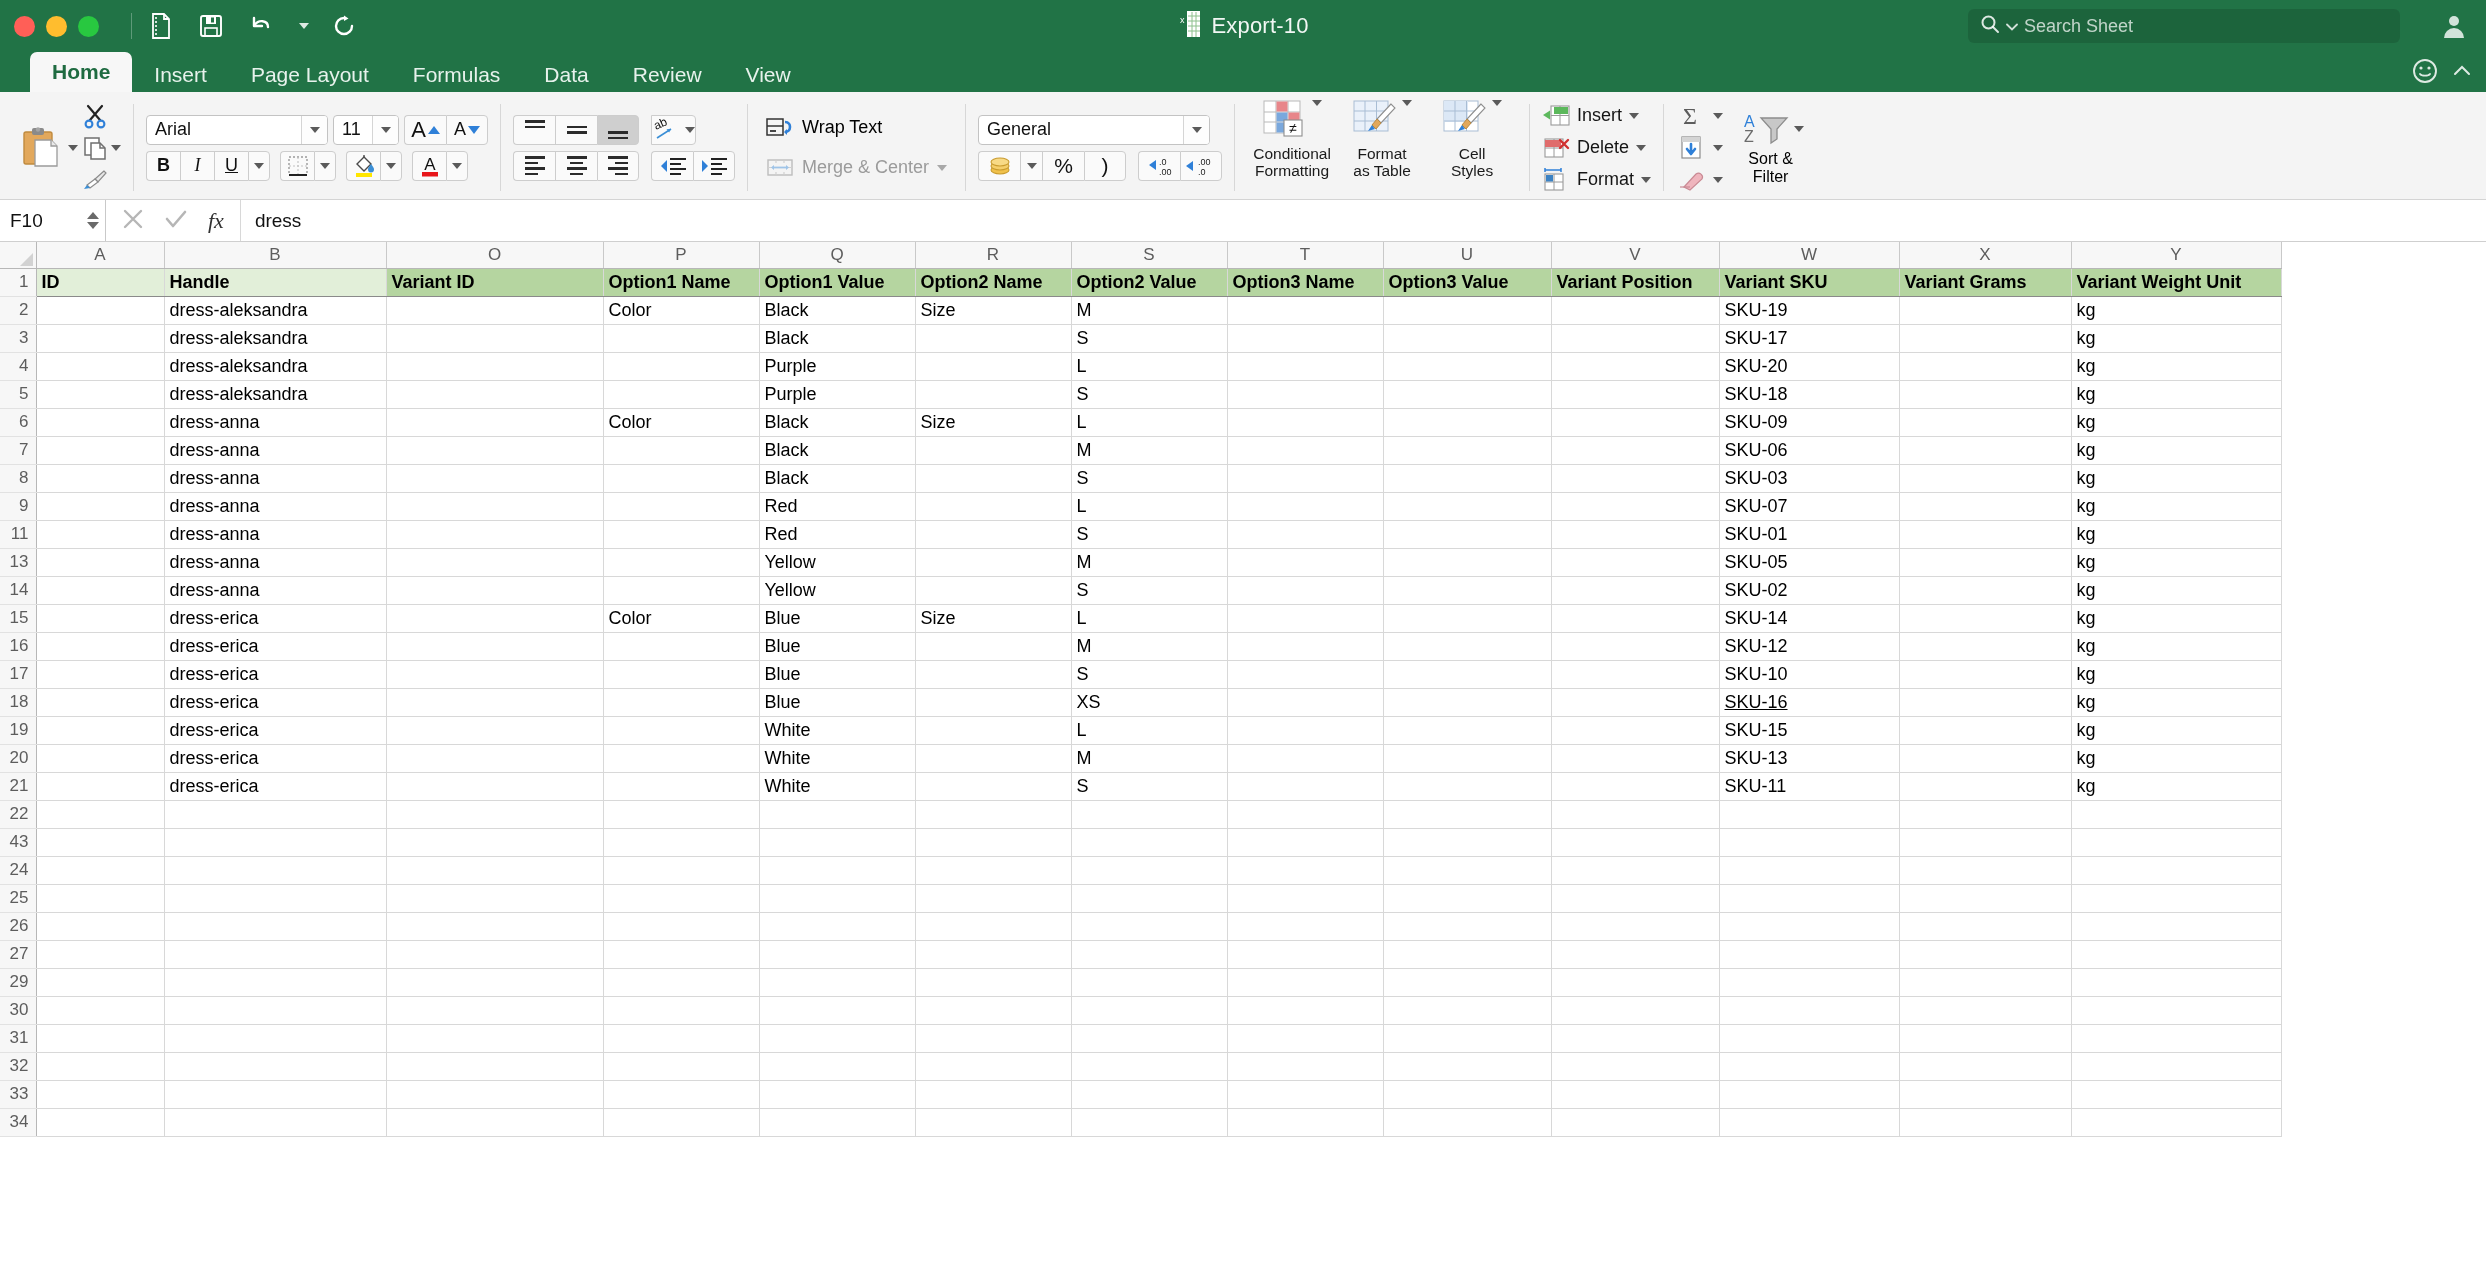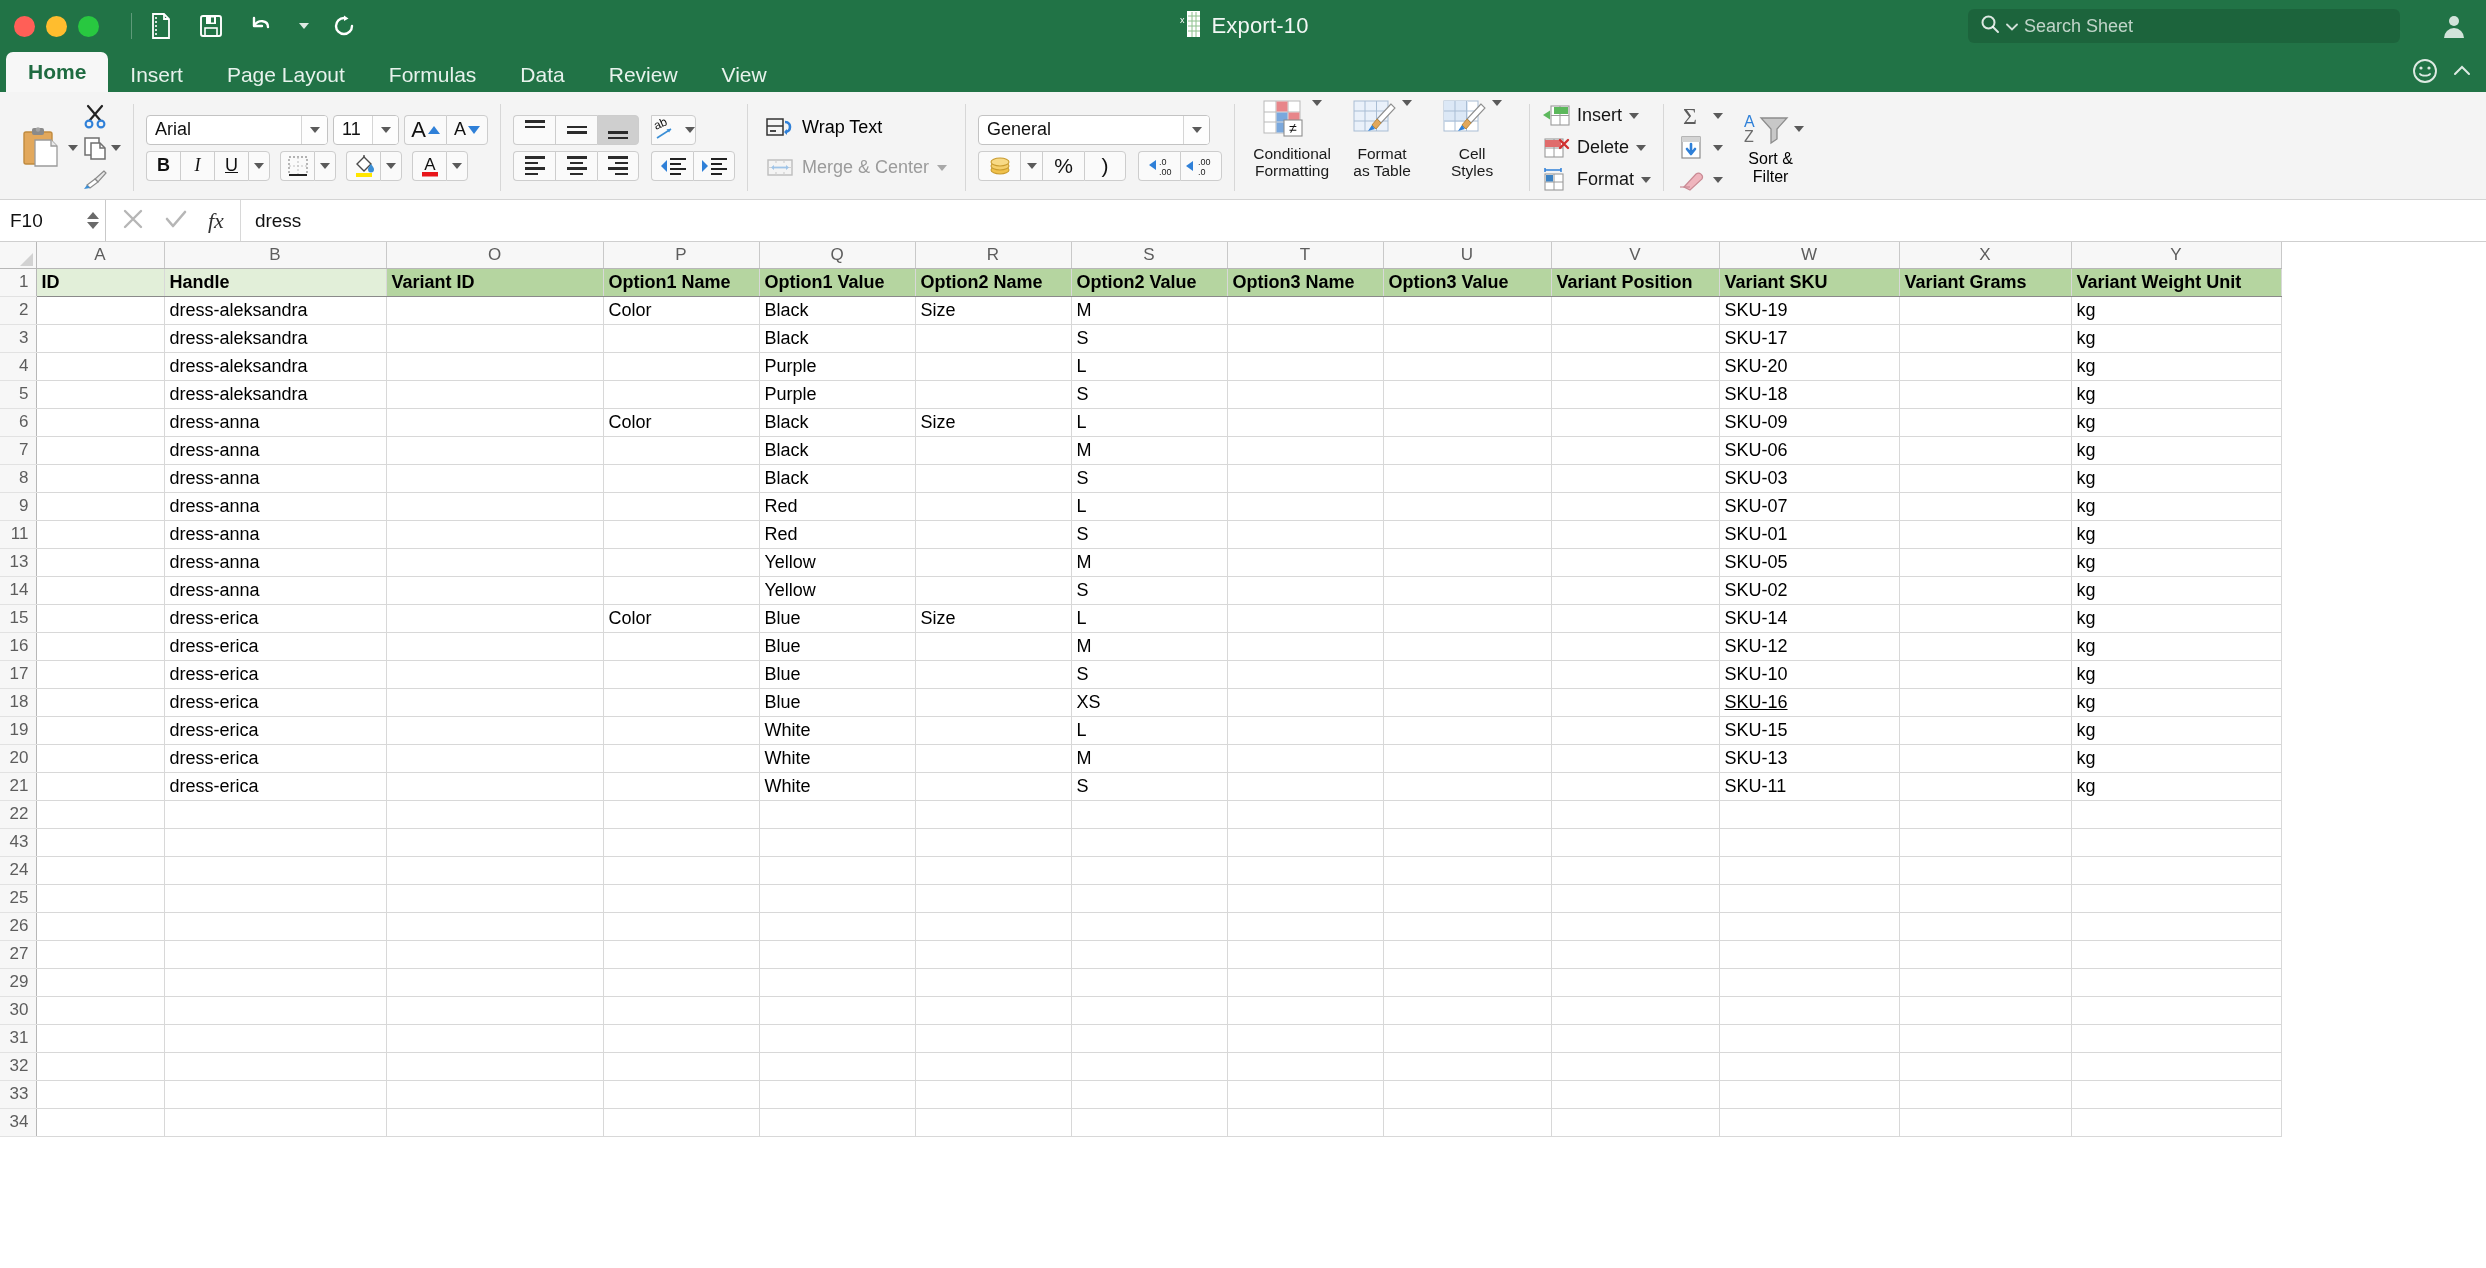--- a/index.html
+++ b/index.html
@@ -43,21 +43,21 @@
     background: rgba(0,0,0,.13);
     border-radius: 6px;
     display: flex; align-items: center; padding: 0 12px; gap: 6px;
   }
   .search-wrap .stxt { color: rgba(255,255,255,.72); font-size: 18px; }
   .acct-icon { position: absolute; right: 18px; top: 12px; cursor: pointer; }
 
   
   .tabstrip {
     height: 40px; background: #217346;
-    display: flex; align-items: flex-end; padding-left: 6px;
+    display: flex; align-items: flex-end; padding-left: 30px;
     position: relative;
   }
   .tab {
     padding: 0 22px; height: 34px; line-height: 34px;
     color: #e7f2ec; font-size: 21px; cursor: pointer; white-space: nowrap;
   }
   .tab.active {
     background: #f7f7f7; color: #1f6b41; font-weight: bold;
     border-radius: 7px 7px 0 0; height: 40px; line-height: 40px;
   }

